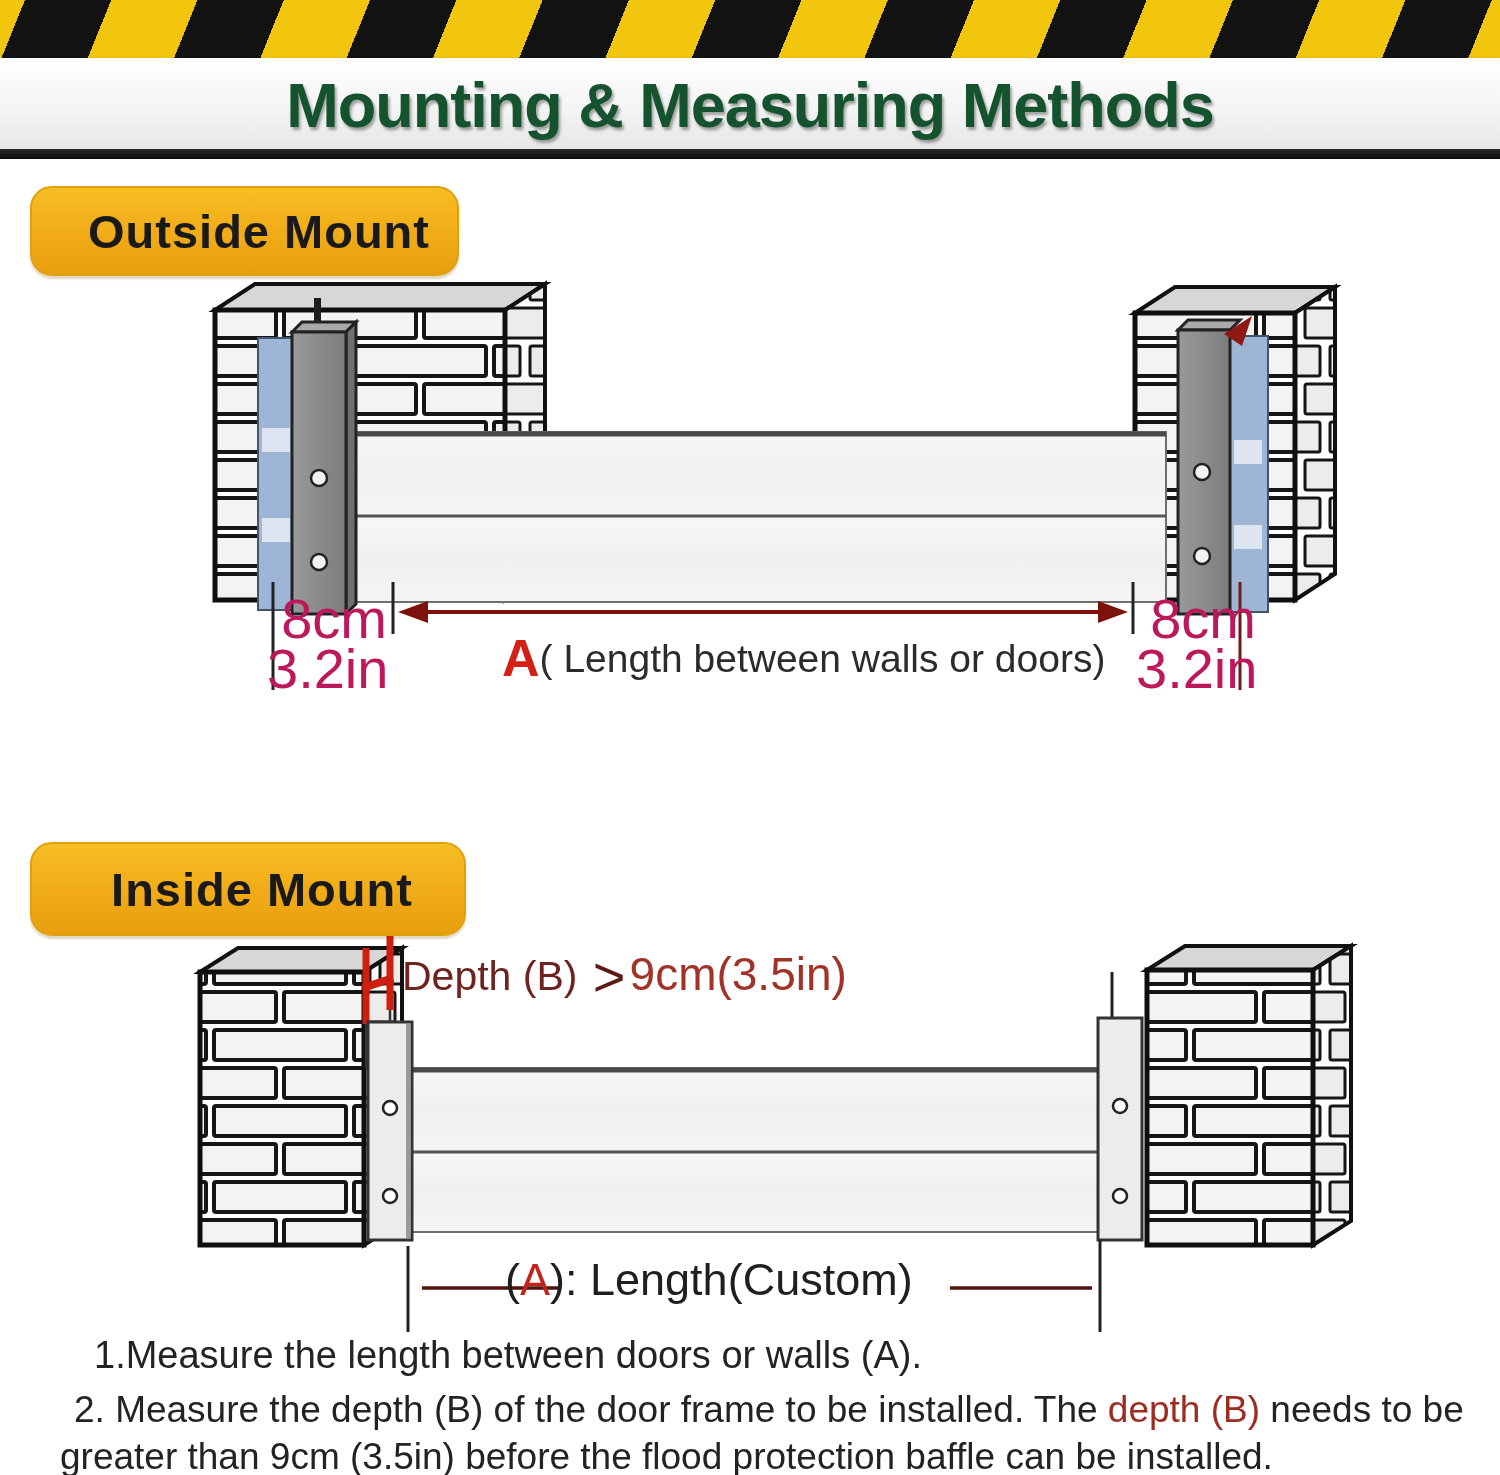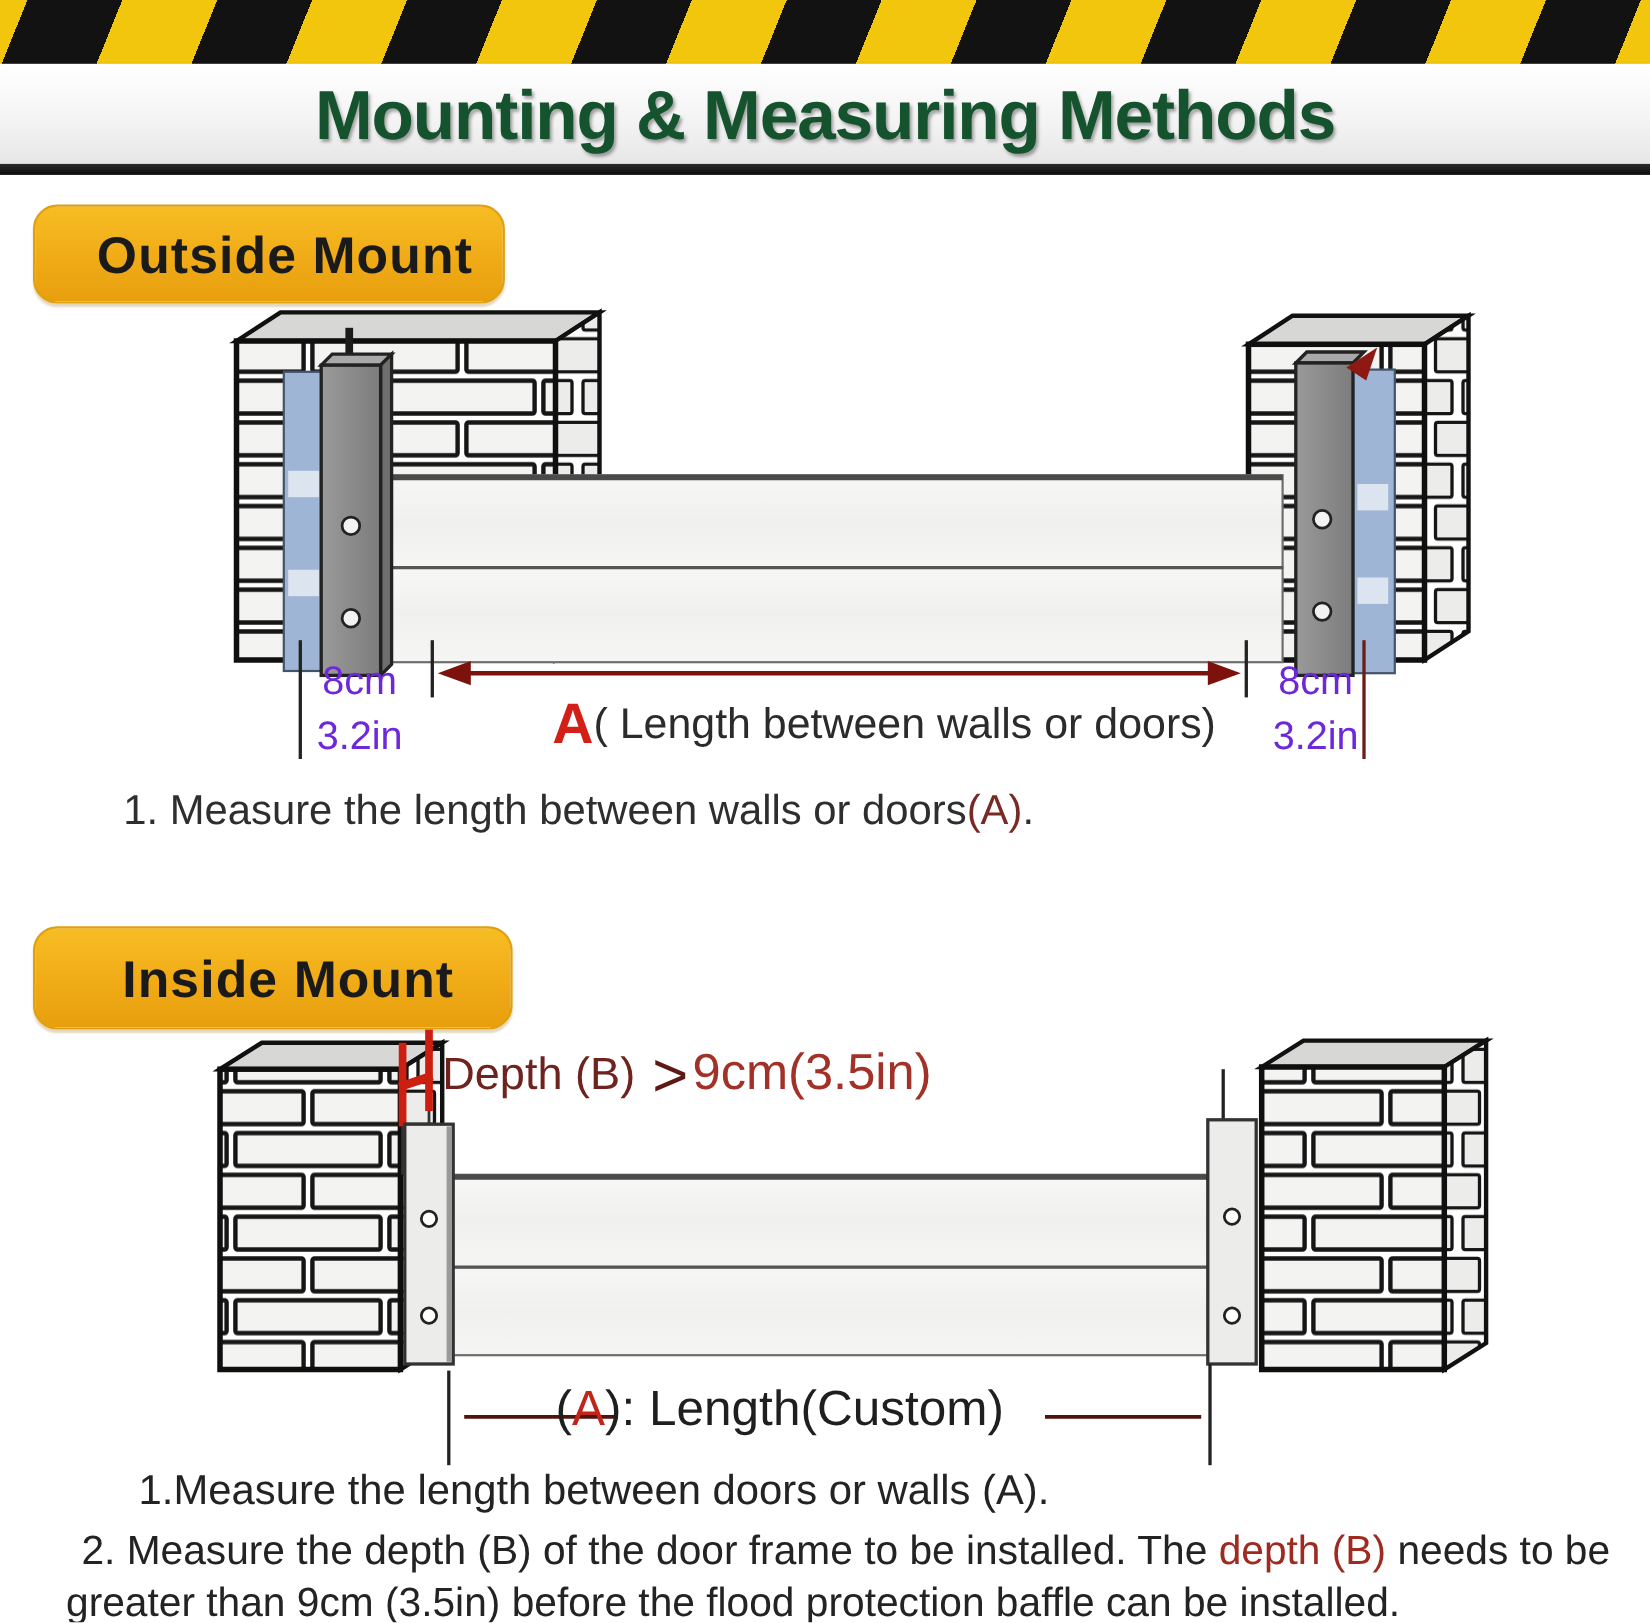--- a/index.html
+++ b/index.html
@@ -28,33 +28,33 @@
         display:flex;align-items:center;justify-content:center;
         font-size:47px;font-weight:600;color:#1a1a1a;letter-spacing:1px;white-space:nowrap;}
   .outside-label{left:30px;top:186px;width:396px;height:86px;padding-left:29px;}
   .inside-label{left:30px;top:842px;width:404px;height:90px;padding-left:28px;}
 
   
   .diagram{position:absolute;top:0;left:0;width:1500px;height:1475px;z-index:1;}
 
   
   .t{position:absolute;z-index:2;white-space:nowrap;color:#2a2a2a;}
-  .meas{font-size:36px;line-height:50px;text-align:center;width:120px;color:#6d28d9;}
+  .meas{font-size:56px;line-height:50px;text-align:right;width:120px;color:#be185d;}
   .span-label{left:502px;top:628px;font-size:39px;color:#2b2b2b;}
   .span-label .bigA{color:#d41f16;font-weight:700;font-size:52px;vertical-align:-4px;}
   .ostep{left:112px;font-size:38px;color:#2e2e2e;}
   .red-dim{color:#7a2a24;}
   .red-strong{color:#a3281e;}
   .depth-label{left:402px;top:944px;}
   .depth-label .d1{font-size:41px;color:#6e231e;}
   .depth-label .gt{font-size:56px;color:#5c1a15;vertical-align:-6px;padding:0 4px;}
   .depth-label .d2{font-size:46px;color:#a23227;}
   .len-label{left:505px;top:1254px;width:500px;font-size:45px;color:#1f1f1f;}
   .len-label .a{color:#c3241a;}
-  .bstep1{left:94px;top:1334px;font-size:38px;color:#232323;margin-left:32px;}
+  .bstep1{left:94px;top:1334px;font-size:38px;color:#232323;}
   .bstep2{left:60px;top:1386px;width:1424px;font-size:37px;line-height:47px;color:#232323;
           white-space:normal;text-indent:14px;}
   .bstep2 .red{color:#9e2a20;}
 </style>
 </head>
 <body>
 
 <div class="page">
 
   <div class="tape">
@@ -215,23 +215,20 @@
     <div>8cm</div>
     <div>3.2in</div>
   </div>
   <div class="t meas" style="left:1136px;top:594px;">
     <div>8cm</div>
     <div>3.2in</div>
   </div>
   <div class="t span-label">
     <span class="bigA">A</span><span>( Length between walls or doors)</span>
   </div>
-  <div class="t ostep" style="top:716px;">
-    <span>1. Measure the length between walls or doors</span><span class="red-dim">(A)</span><span>.</span>
-  </div>
 
   <div class="t depth-label">
     <span class="d1">Depth (B) </span><span class="gt">&gt;</span><span class="d2">9cm(3.5in)</span>
   </div>
   <div class="t len-label">
     <span>(</span><span class="a">A</span><span>): Length(Custom)</span>
   </div>
   <div class="t bstep1">1.Measure the length between doors or walls (A).</div>
   <div class="t bstep2">
     <span>2. Measure the depth (B) of the door frame to be installed. The </span><span class="red">depth (B)</span><span> needs to be greater than 9cm (3.5in) before the flood protection baffle can be installed.</span>

